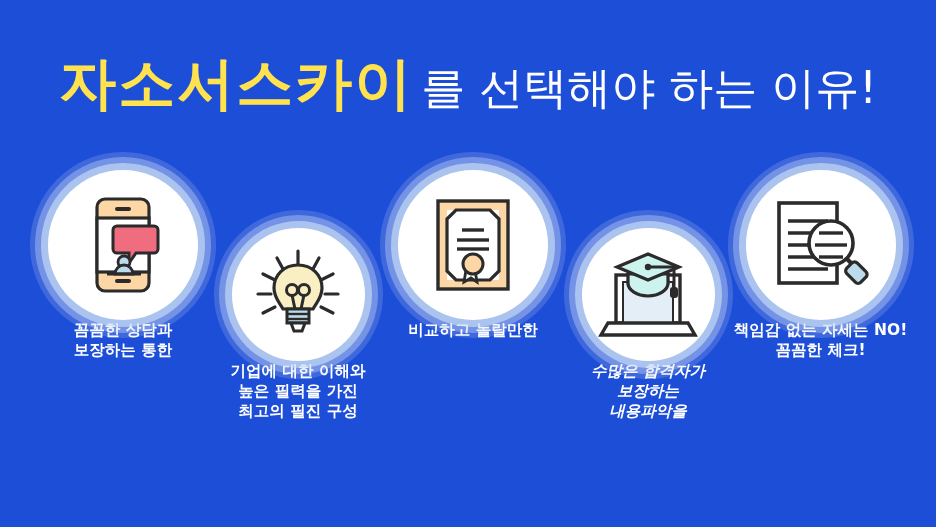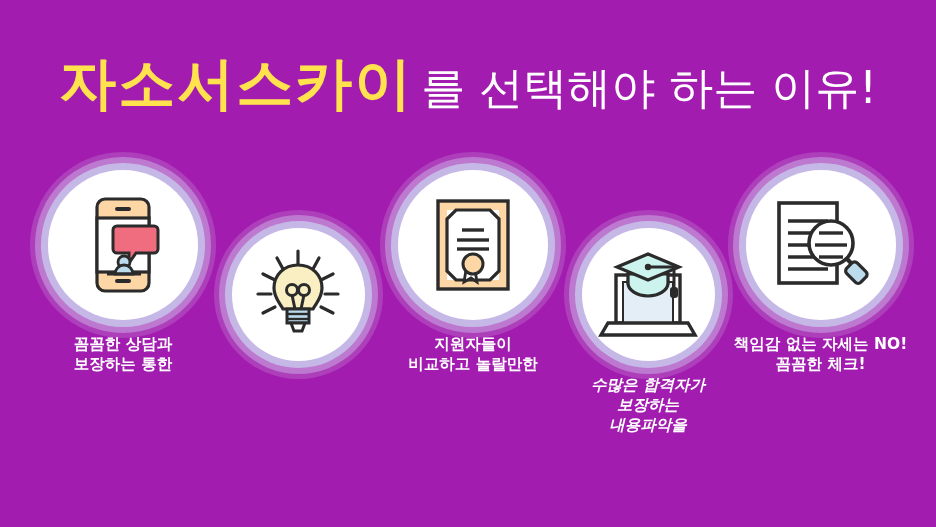--- a/index.html
+++ b/index.html
@@ -60,21 +60,20 @@
     box-shadow: 0 0 0 7px rgba(204,224,244,0.62),
                 0 0 0 13px rgba(219,233,248,0.34),
                 0 0 0 18px rgba(229,240,251,0.17);
     display: flex;
     align-items: center;
     justify-content: center;
   }
   .bubble svg { display: block; }
 
   .caption {
-    margin-top: 14px;
     color: #ffffff;
     font-size: 15.5px;
     line-height: 20px;
     font-weight: bold;
     font-family: "DejaVu Sans", "Liberation Sans", sans-serif;
     white-space: nowrap;
   }
   .caption span { display: block; }
 
   
@@ -83,21 +82,21 @@
   #feature-3 { left: 373px; top: 170px; width: 200px; }
   #feature-4 { left: 548px; top: 228px; width: 200px; font-style: italic; }
   #feature-5 { left: 718px; top: 170px; width: 205px; }
 
   .big   { width: 150px; height: 150px; }
   .small { width: 133px; height: 133px; }
 </style>
 </head>
 <body>
 
-<div id="poster" style="background: #a21caf;">
+<div id="poster" style="background: #1d4ed8;">
 
   <div id="title-block">
     <span class="title-brand">자소서스카이</span><span class="title-rest">를 선택해야 하는 이유!</span>
   </div>
 
   <div class="feature" id="feature-1">
     <div class="bubble big">
       <span>
         <svg width="78" height="98" viewBox="0 0 78 98">
           <rect x="13" y="3" width="52" height="92" rx="8" ry="8" fill="#fcd6a4" stroke="#2b2b2b" stroke-width="3.2"></rect>
@@ -136,40 +135,44 @@
           <circle cx="38" cy="41" r="5.5" fill="none" stroke="#2b2b2b" stroke-width="3"></circle>
           <circle cx="50" cy="41" r="5.5" fill="none" stroke="#2b2b2b" stroke-width="3"></circle>
           <path d="M38 46 l3 14 M50 46 l-3 14" stroke="#2b2b2b" stroke-width="3" fill="none"></path>
           <rect x="33" y="60" width="22" height="14" fill="#bcdcee" stroke="#2b2b2b" stroke-width="3"></rect>
           <line x1="33" y1="65" x2="55" y2="65" stroke="#2b2b2b" stroke-width="2.4"></line>
           <line x1="33" y1="70" x2="55" y2="70" stroke="#2b2b2b" stroke-width="2.4"></line>
           <path d="M37 74 l3 8 h8 l3 -8 z" fill="#ffffff" stroke="#2b2b2b" stroke-width="3"></path>
         </svg>
       </span>
     </div>
+    <div class="caption">
+      <span>기업에 대한 이해와</span>
+      <span>높은 필력을 가진</span>
+      <span>최고의 필진 구성</span>
+    </div>
   </div>
 
   <div class="feature" id="feature-3">
     <div class="bubble big">
       <span>
         <svg width="76" height="94" viewBox="0 0 76 94">
           <rect x="3" y="3" width="70" height="88" fill="#fcd6a4" stroke="#2b2b2b" stroke-width="3.4"></rect>
           <path d="M12 12 h24 l0 0 h28 v22 l0 48 h-22 l-30 0 v-26 z
                    M12 12 l0 0 z" fill="#ffffff" stroke="none"></path>
           <path d="M12 21 l9 -9 h34 l9 9 v52 l-9 9 h-34 l-9 -9 z" fill="#ffffff" stroke="#2b2b2b" stroke-width="3.2"></path>
           <line x1="27" y1="32" x2="49" y2="32" stroke="#2b2b2b" stroke-width="3.4"></line>
           <line x1="22" y1="42" x2="54" y2="42" stroke="#2b2b2b" stroke-width="3.4"></line>
           <line x1="22" y1="51" x2="54" y2="51" stroke="#2b2b2b" stroke-width="3.4"></line>
           <path d="M31 72 l-2 12 l7 -4 l6 4 l-2 -12 z" fill="#ffffff" stroke="#2b2b2b" stroke-width="2.8"></path>
           <circle cx="38" cy="66" r="10" fill="#fcd6a4" stroke="#2b2b2b" stroke-width="3"></circle>
         </svg>
       </span>
     </div>
     <div class="caption">
-      <span>지원자들이</span>
       <span>비교하고 놀랄만한</span>
     </div>
   </div>
 
   <div class="feature" id="feature-4">
     <div class="bubble small">
       <span>
         <svg width="100" height="92" viewBox="0 0 100 92">
           <rect x="18" y="26" width="64" height="48" fill="#ffffff" stroke="#2b2b2b" stroke-width="3.4"></rect>
           <rect x="25" y="33" width="50" height="41" fill="#e4eef7" stroke="#2b2b2b" stroke-width="2"></rect>

